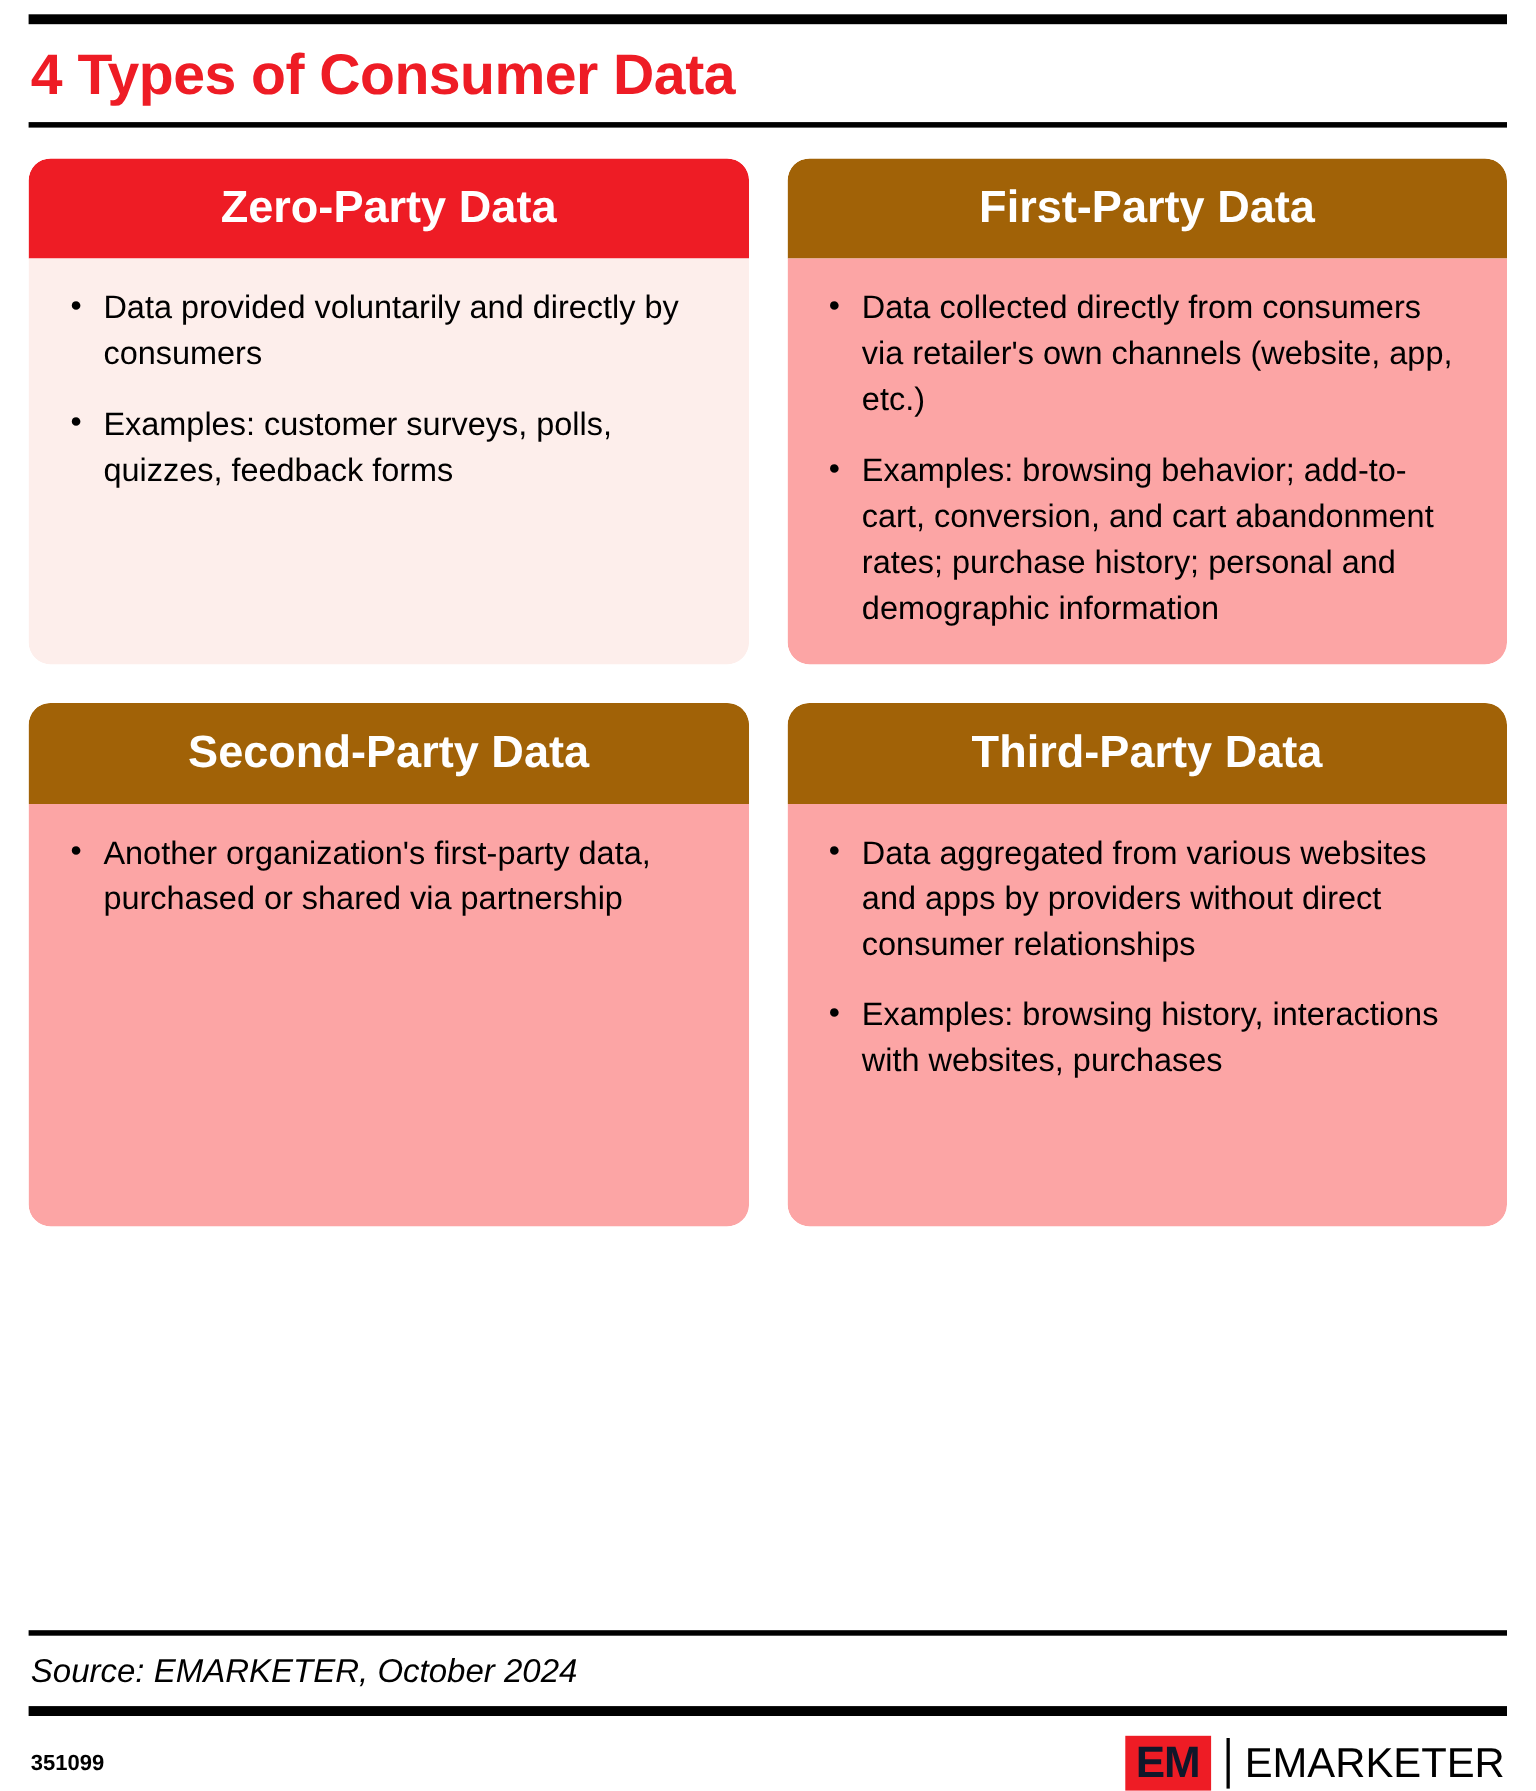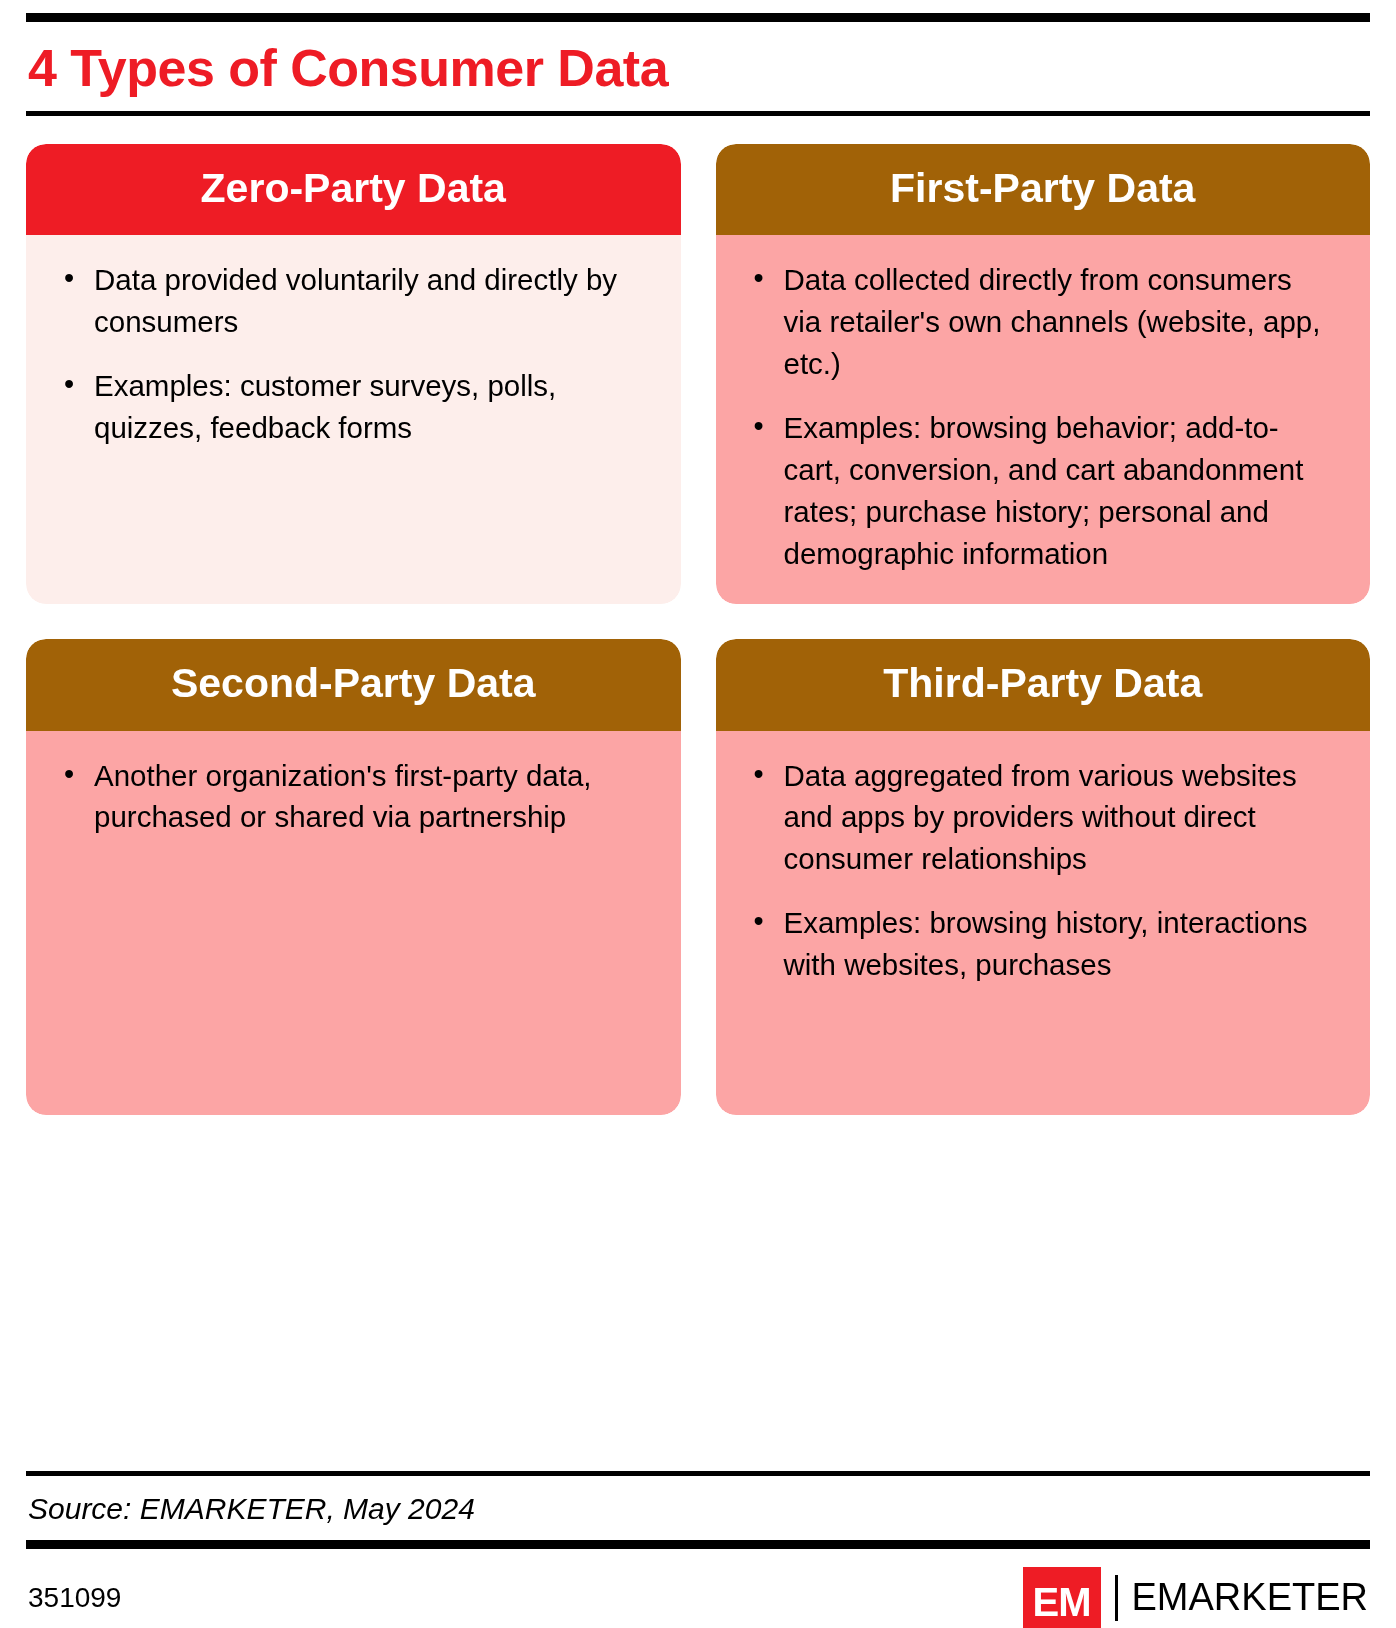--- a/index.html
+++ b/index.html
@@ -112,34 +112,34 @@
     height: 9px;
     background: #000000;
   }
   .footer {
     display: flex;
     align-items: center;
     justify-content: space-between;
     padding: 18px 2px 0 2px;
   }
   .footer-id {
-    font-size: 28px;
-    font-weight: normal;
+    font-size: 20px;
+    font-weight: bold;
   }
   .logo {
     display: flex;
     align-items: center;
   }
   .logo-em {
     background: #ee1c25;
-    color: #ffffff;
+    color: #0f172a;
     font-weight: bold;
     font-size: 40px;
     letter-spacing: -1px;
-    padding: 15px 10px 6px 10px;
+    padding: 4px 10px 6px 10px;
     line-height: 1;
     margin-left: 28px;
   }
   .logo-div {
     width: 3px;
     height: 46px;
     background: #000000;
     margin: 0 14px;
   }
   .logo-word {
@@ -199,21 +199,21 @@
         </ul>
       </div>
     </div>
 
   </div>
 
   <div class="spacer"></div>
 
   <div class="rule-source-top"></div>
 
-  <div class="source">Source: EMARKETER, May 2024</div>
+  <div class="source">Source: EMARKETER, October 2024</div>
 
   <div class="rule-footer"></div>
 
   <div class="footer">
     <div class="footer-id">351099</div>
     <div class="logo">
       <div class="logo-em">EM</div>
       <div class="logo-div"></div>
       <div class="logo-word">EMARKETER</div>
     </div>

